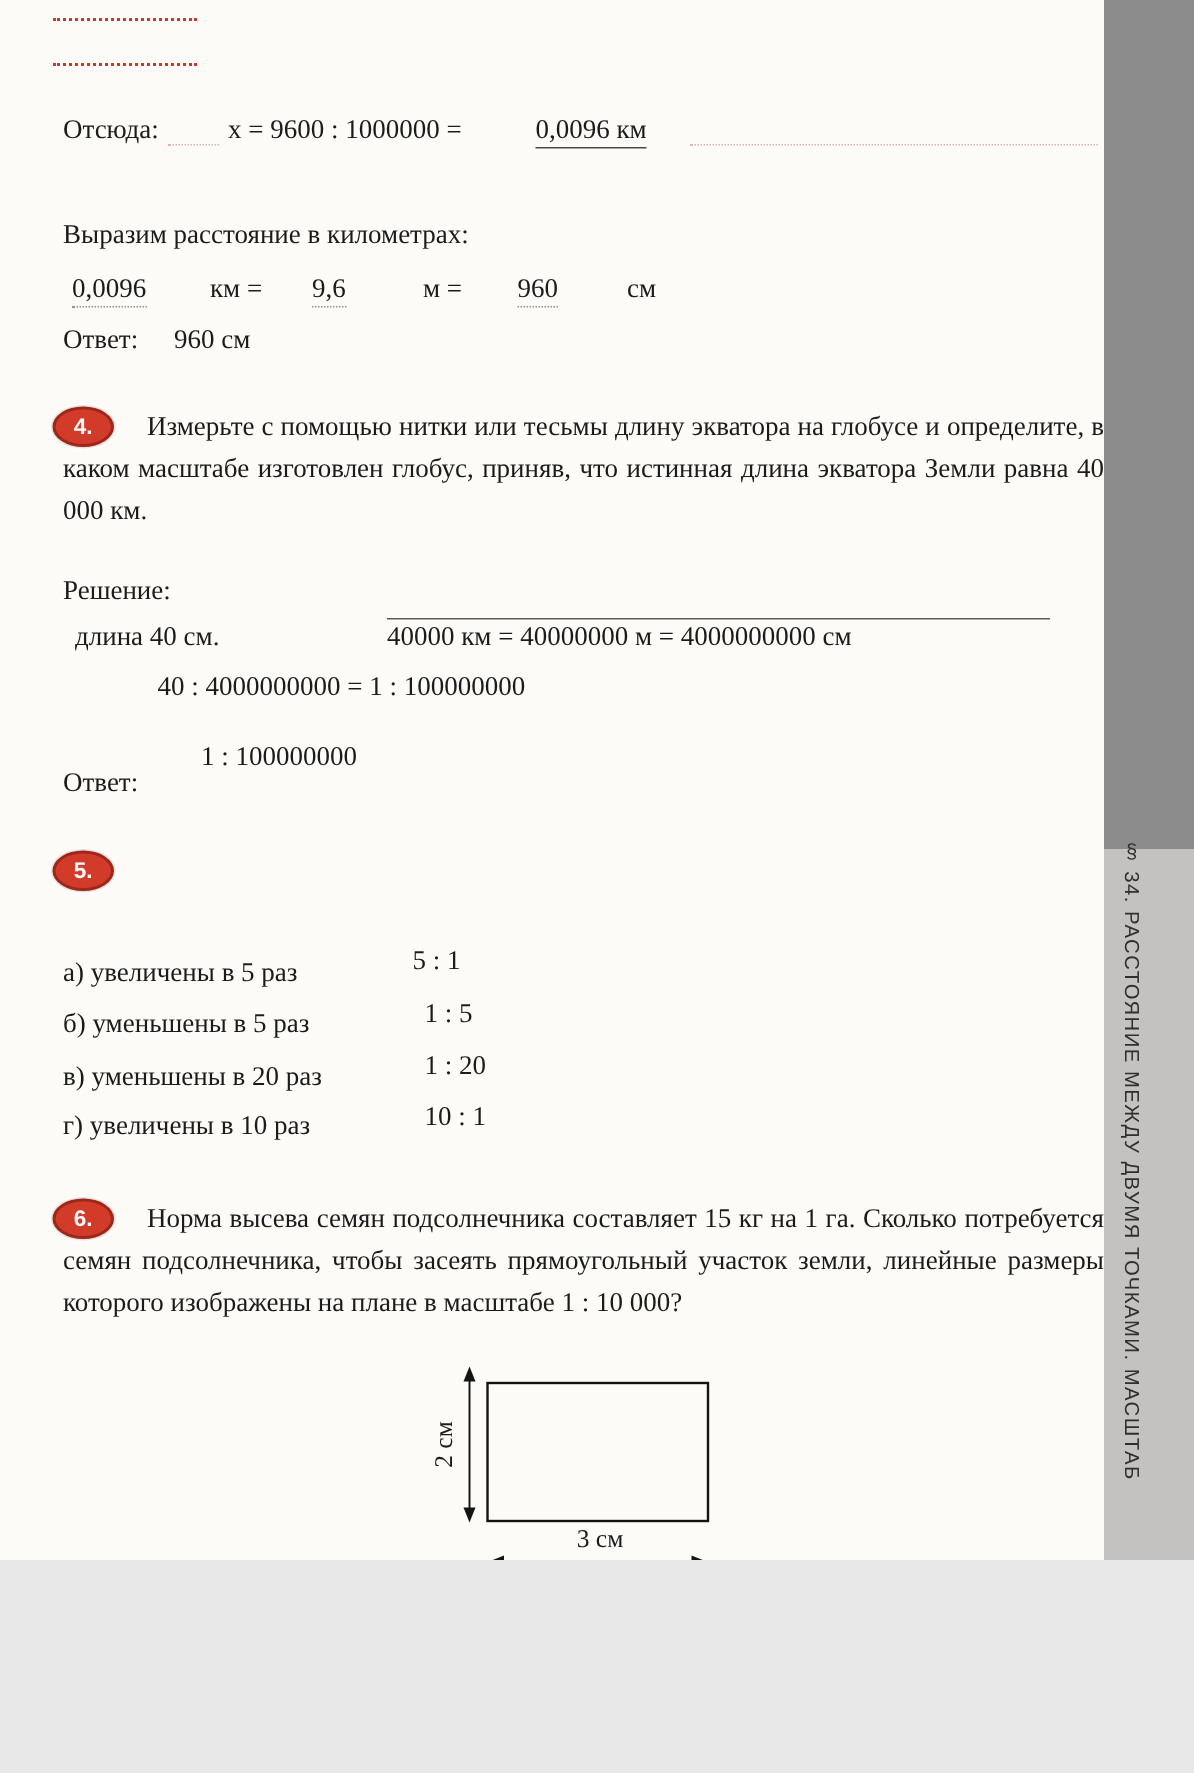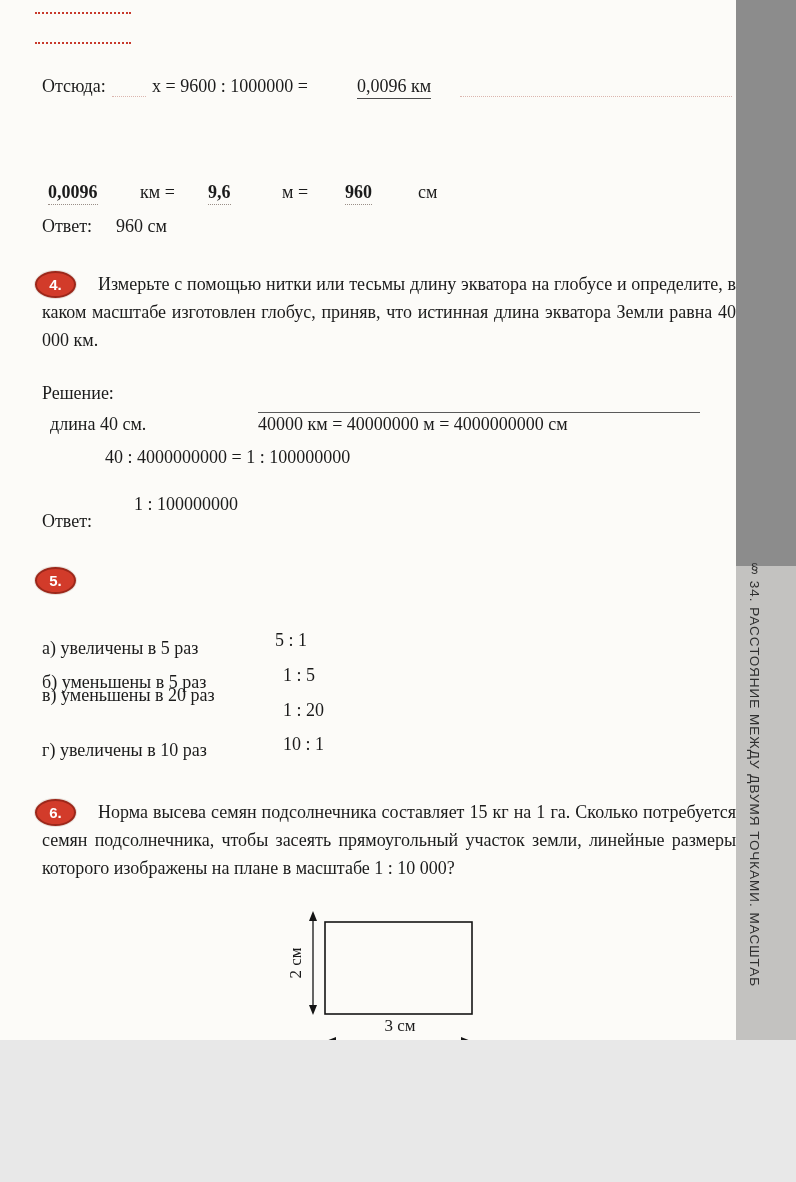--- a/index.html
+++ b/index.html
@@ -32,21 +32,21 @@
   }
   .red-dotted {
     position:absolute; height:0;
     border-top:2.2px dotted #c8392c;
   }
   .faint-dotted {
     position:absolute; height:0;
     border-top:1.5px dotted rgba(180,95,85,0.45);
   }
   .blank-u { border-bottom:1px solid #4a4a4a; padding-bottom:1px; }
-  .dot-u { border-bottom:1px dotted #9a8f88; padding-bottom:1px;font-weight:bold; }
+  .dot-u { border-bottom:1px dotted #9a8f88; padding-bottom:1px; }
   .rule-line { position:absolute; height:0; border-top:1px solid #5a5a5a; }
   .band-dark  { position:absolute; left:736px; top:0;     width:60px; height:566px; background:#8c8c8c; }
   .band-light { position:absolute; left:736px; top:566px; width:60px; height:500px; background:#c3c2c0; }
   .sidebar-title {
     position:absolute; left:747px; top:560px; height:502px;
     writing-mode:vertical-rl;
     font-family:"Liberation Sans", sans-serif;
     font-size:13.5px; letter-spacing:1px;
     color:#2f2f2f; white-space:nowrap;
   }
@@ -65,20 +65,21 @@
 
   <div class="red-dotted" style="left:35px; top:12px; width:96px;"></div>
   <div class="red-dotted" style="left:35px; top:42px; width:96px;"></div>
 
   <span class="t" style="left:42px; top:76px;">Отсюда:</span>
   <div class="faint-dotted" style="left:112px; top:96px; width:34px;"></div>
   <span class="t" style="left:152px; top:76px;">х = 9600 : 1000000 =</span>
   <span class="t blank-u" style="left:357px; top:76px;">0,0096 км</span>
   <div class="faint-dotted" style="left:460px; top:96px; width:272px;"></div>
 
+  <span class="t" style="left:42px; top:146px;">Выразим расстояние в километрах:</span>
 
   <span class="t dot-u" style="left:48px;  top:182px;">0,0096</span>
   <span class="t" style="left:140px; top:182px;">км =</span>
   <span class="t dot-u" style="left:208px; top:182px;">9,6</span>
   <span class="t" style="left:282px; top:182px;">м =</span>
   <span class="t dot-u" style="left:345px; top:182px;">960</span>
   <span class="t" style="left:418px; top:182px;text-align:center;">см</span>
 
   <span class="t" style="left:42px;  top:216px;">Ответ:</span>
   <span class="t" style="left:116px; top:216px;">960 см</span>
@@ -100,21 +101,21 @@
   <div class="badge" style="top:567px;">
     <span>5.</span>
   </div>
 
   <span class="t" style="left:42px;  top:638px;">а) увеличены в 5 раз</span>
   <span class="t" style="left:275px; top:630px;">5 : 1</span>
 
   <span class="t" style="left:42px;  top:672px;">б) уменьшены в 5 раз</span>
   <span class="t" style="left:283px; top:665px;">1 : 5</span>
 
-  <span class="t" style="left:42px;  top:685px;">в) уменьшены в 20 раз</span>
+  <span class="t" style="left:42px;  top:707px;">в) уменьшены в 20 раз</span>
   <span class="t" style="left:283px; top:700px;">1 : 20</span>
 
   <span class="t" style="left:42px;  top:740px;">г) увеличены в 10 раз</span>
   <span class="t" style="left:283px; top:734px;">10 : 1</span>
 
   <div class="badge" style="top:799px;">
     <span>6.</span>
   </div>
   <p class="para" style="top:798px;">Норма высева семян подсолнечника составляет 15 кг на 1 га. Сколько потребуется семян подсолнечника, чтобы засеять прямоугольный участок земли, линейные размеры которого изображены на плане в масштабе 1 : 10 000?</p>
 

